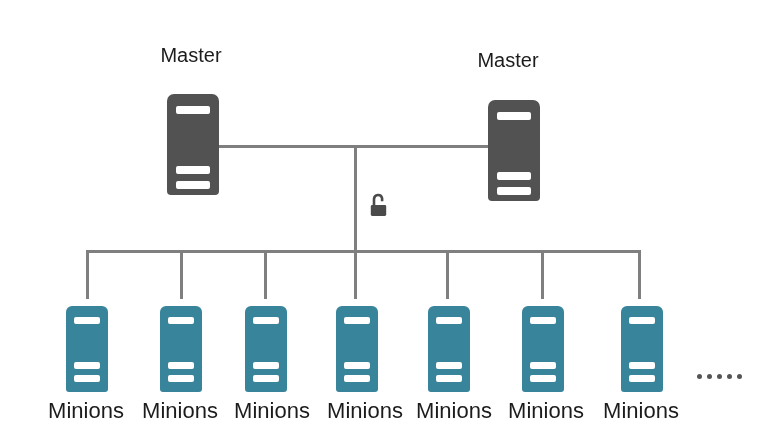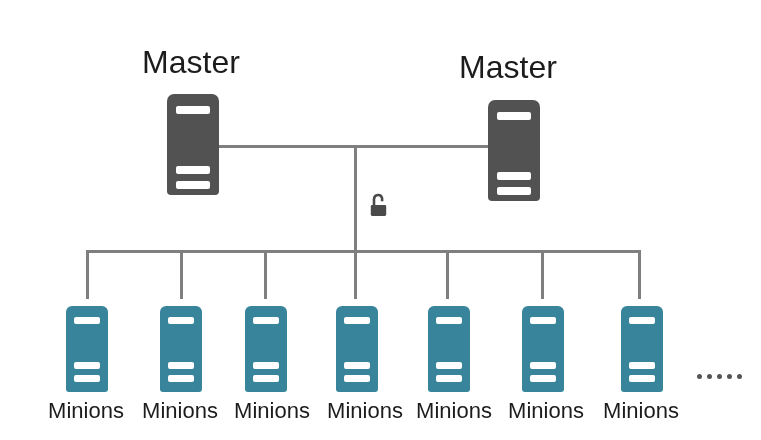--- a/index.html
+++ b/index.html
@@ -10,21 +10,21 @@
     background: #ffffff;
     overflow: hidden;
     font-family: "Liberation Sans", sans-serif;
   }
   .label {
     position: absolute;
     transform: translateX(-50%);
     color: #1c1c1c;
     white-space: nowrap;
   }
-  .master-label { font-size: 32px; }
+  .master-label { font-size: 20px; }
   .minion-label { font-size: 22px; }
   .line { position: absolute; background: #7f7f7f; }
   .server { position: absolute; }
   .server .bar {
     position: absolute;
     background: #ffffff;
     border-radius: 2px;
   }
   .server-master {
     width: 52px; height: 101px;

